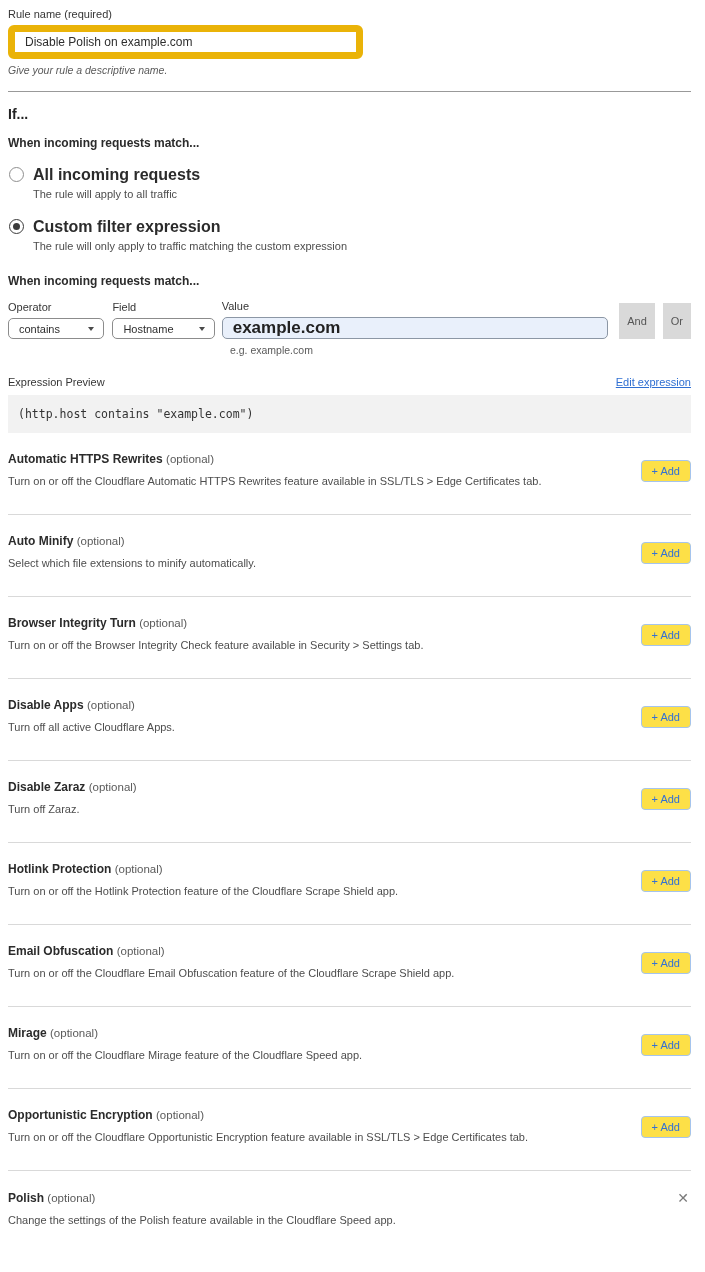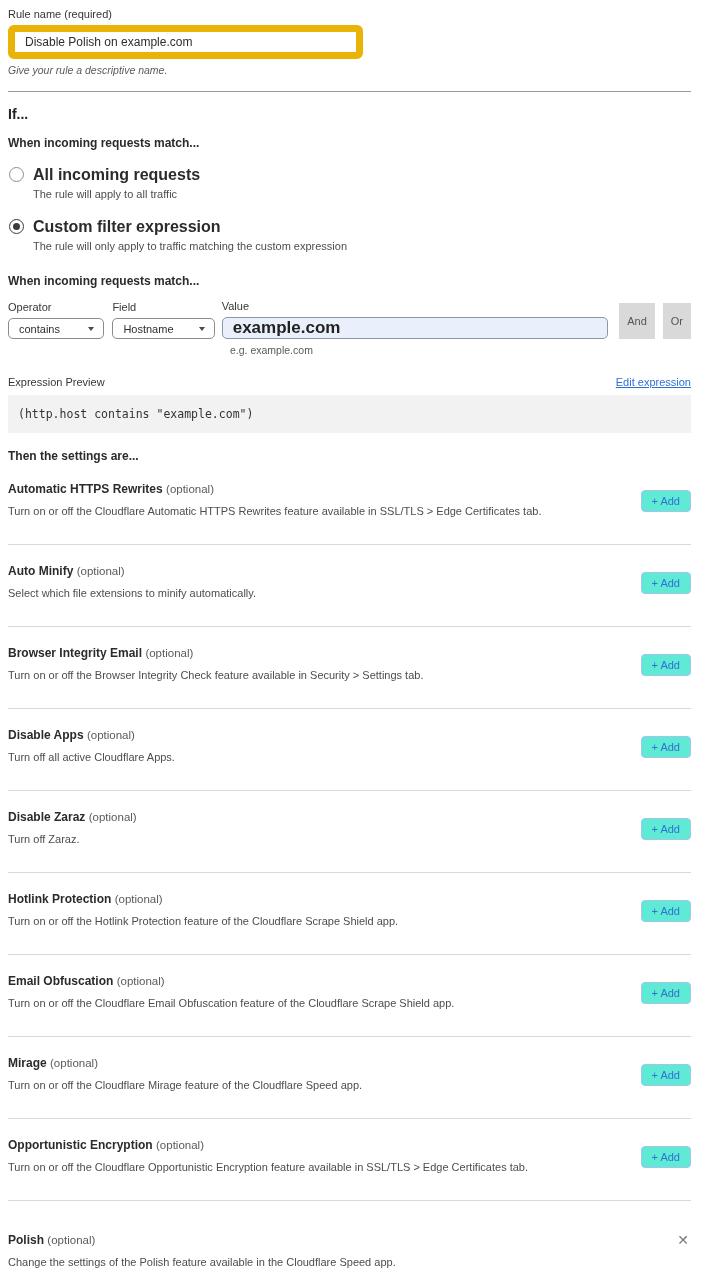--- a/index.html
+++ b/index.html
@@ -83,26 +83,26 @@
   .setting-row {
     display:flex; justify-content:space-between; align-items:center;
     padding:19px 0 27px; border-bottom:1px solid #d9d9d9;
   }
   .setting-row:first-of-type { padding-top:16px; }
   .setting-name { font-size:12px; font-weight:bold; color:#2b2b2b; }
   .setting-optional { font-size:11.5px; font-weight:normal; color:#5a5a5a; }
   .setting-desc { font-size:11px; color:#4d4d4d; margin-top:9px; }
   .add-btn {
     flex:0 0 auto; margin-top:3px; padding:4px 10px; font-size:11px; color:#3370d4;
-    background:#5eead4; border:1px solid #a5c4ed; border-radius:4px; cursor:pointer;
+    background:#fde047; border:1px solid #a5c4ed; border-radius:4px; cursor:pointer;
     font-family:"Liberation Sans", sans-serif;
   }
 
   .polish-row { padding-top:20px; }
-  .polish-head { display:flex; justify-content:space-between; align-items:flex-start;margin-top:12px; }
+  .polish-head { display:flex; justify-content:space-between; align-items:flex-start; }
   .close-icon { font-size:14px; color:#7a7a7a; cursor:pointer; line-height:1; margin-right:2px; }
 </style>
 </head>
 <body>
 
 <div class="page">
 
 
   <div class="field-label">Rule name (required)</div>
   <input class="rule-input" type="text" value="Disable Polish on example.com" style="">
@@ -159,41 +159,40 @@
   </div>
 
   <div class="preview">
     <div class="preview-head">
       <span class="preview-label">Expression Preview</span>
       <span class="edit-link">Edit expression</span>
     </div>
     <div class="code-block">(http.host contains "example.com")</div>
   </div>
 
-  <div class="then-heading">Then the settings are...</div>
 
   <div class="setting-row">
     <div>
       <div class="setting-name"><span>Automatic HTTPS Rewrites</span> <span class="setting-optional">(optional)</span></div>
       <div class="setting-desc">Turn on or off the Cloudflare Automatic HTTPS Rewrites feature available in SSL/TLS &gt; Edge Certificates tab.</div>
     </div>
     <button class="add-btn">+ Add</button>
   </div>
 
   <div class="setting-row">
     <div>
       <div class="setting-name"><span>Auto Minify</span> <span class="setting-optional">(optional)</span></div>
       <div class="setting-desc">Select which file extensions to minify automatically.</div>
     </div>
     <button class="add-btn">+ Add</button>
   </div>
 
   <div class="setting-row">
     <div>
-      <div class="setting-name"><span>Browser Integrity Email</span> <span class="setting-optional">(optional)</span></div>
+      <div class="setting-name"><span>Browser Integrity Turn</span> <span class="setting-optional">(optional)</span></div>
       <div class="setting-desc">Turn on or off the Browser Integrity Check feature available in Security &gt; Settings tab.</div>
     </div>
     <button class="add-btn">+ Add</button>
   </div>
 
   <div class="setting-row">
     <div>
       <div class="setting-name"><span>Disable Apps</span> <span class="setting-optional">(optional)</span></div>
       <div class="setting-desc">Turn off all active Cloudflare Apps.</div>
     </div>

